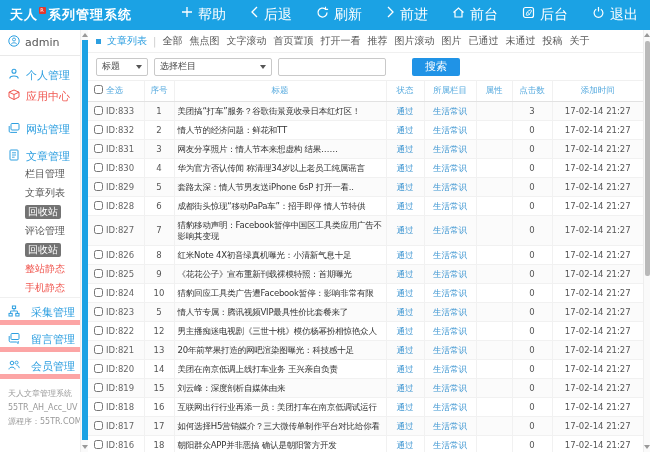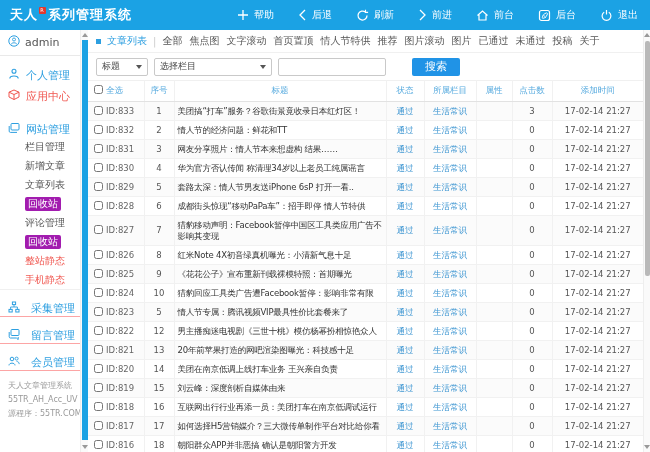--- a/index.html
+++ b/index.html
@@ -5,45 +5,45 @@
   * { margin:0; padding:0; box-sizing:border-box; }
   html,body { width:650px; height:452px; overflow:hidden; }
   body { font-family:"DejaVu Sans","Liberation Sans",sans-serif; color:#444; background:#fff; }
   .app { width:650px; height:452px; display:flex; flex-direction:column; }
 
   
   .header { flex:0 0 30px; background:#1BA2E4; display:flex; align-items:center; justify-content:space-between; padding:0 12px 0 10px; }
   .logo { color:#fff; font-size:13px; font-weight:bold; letter-spacing:1px; white-space:nowrap; }
   .logo .badge { display:inline-block; background:#E3382E; color:#fff; font-size:5px; line-height:7px; width:7px; height:7px; text-align:center; vertical-align:top; margin:1px 2px 0 1px; border-radius:1px; font-weight:normal; }
   .nav { display:flex; align-items:center; gap:24px; }
-  .nav-btn { display:flex; align-items:center; gap:5px; color:#fff; font-size:10px; cursor:pointer; white-space:nowrap; }
+  .nav-btn { display:flex; align-items:flex-start; gap:5px; color:#fff; font-size:14px; cursor:pointer; white-space:nowrap; }
   .nav-btn svg { display:block; }
 
   
   .content { flex:1; display:flex; min-height:0; }
   .sidebar { flex:0 0 80px; background:#fff; font-size:11px; overflow:hidden; }
   .sb-scroll, .main-scroll { position:relative; background:#fafafa; border-left:1px solid #eee; }
   .sb-scroll { flex:0 0 8px; }
   .main-scroll { flex:0 0 7px; }
   .arrow-up, .arrow-down { position:absolute; left:50%; transform:translateX(-50%); width:0; height:0; border-left:3px solid transparent; border-right:3px solid transparent; }
   .arrow-up { top:3px; border-bottom:4px solid #999; }
   .arrow-down { bottom:3px; border-top:4px solid #999; }
   .sb-thumb { position:absolute; top:10px; bottom:12px; left:1px; width:6px; background:#1BA2E4; }
   .main-thumb { position:absolute; top:11px; height:235px; left:1px; width:5px; background:#B9B9B9; border-radius:2px; }
 
   
   .sb-user { height:26px; display:flex; align-items:center; gap:5px; padding-left:8px; border-bottom:1px solid #e9e9e9; color:#555; }
   .sb-item { height:27px; display:flex; align-items:center; gap:6px; padding-left:8px; cursor:pointer; }
   .c-blue { color:#2D9FE0;align-items:flex-end; }
   .c-red { color:#F0554E; }
   .sb-sub { height:19px; display:flex; align-items:center; padding-left:25px; font-size:10px; color:#555; cursor:pointer; }
-  .sb-sub span.m-highlight { background:#a21caf; color:#fff; padding:0 3px; border-radius:2px; line-height:14px; }
+  .sb-sub span.m-highlight { background:#737373; color:#fff; padding:0 3px; border-radius:2px; line-height:14px; }
   .sb-sub span.m-danger { color:#F0554E; }
   .sb-bottom { border-top:1px solid #f0f0f0; }
-  .sb-bottom .sb-item { border-bottom:1px solid #fca5a5;gap:11px; }
+  .sb-bottom .sb-item { border-bottom:5px solid #fca5a5;gap:11px; }
   .sb-footer { padding:8px 2px 0 8px; font-size:8px; color:#999; line-height:14px; white-space:nowrap; }
 
   
   .main { flex:1; min-width:0; display:flex; flex-direction:column; background:#fff; }
   .tabs-row { flex:0 0 23px; display:flex; align-items:center; gap:6px; padding:0 8px; font-size:10px; color:#555; border-bottom:1px solid #f0f0f0; white-space:nowrap; }
   .sq { width:5px; height:5px; background:#2D9FE0; display:inline-block; }
   .section-title { color:#2D9FE0; }
   .tab-sep { color:#ccc; }
   .tabs { display:flex; gap:7px; }
   .tab { cursor:pointer; }
@@ -167,30 +167,34 @@
             </svg></span>
         <span>应用中心</span>
       </div>
       <div class="sb-item c-blue">
         <span><svg width="12" height="12" viewBox="0 0 12 12">
               <rect x="3" y="1.5" width="8" height="6.5" rx="1" stroke="#2D9FE0" stroke-width="1" fill="none"></rect>
               <path d="M1.2 4v5.2c0 .7.5 1.2 1.2 1.2H9" stroke="#2D9FE0" stroke-width="1" fill="none"></path>
             </svg></span>
         <span>网站管理</span>
       </div>
+      <div class="sb-item c-blue">
+        <span><svg width="12" height="12" viewBox="0 0 12 12">
+              <rect x="2" y="1" width="8" height="10" rx="0.8" stroke="#2D9FE0" stroke-width="1" fill="none"></rect>
+              <path d="M4 3.8h4M4 6h4M4 8.2h2.6" stroke="#2D9FE0" stroke-width="0.9"></path>
+            </svg></span>
+        <span>文章管理</span>
+      </div>
 
       <div>
 
           <div class="sb-sub">
             <span class="m-normal">栏目管理</span>
           </div>
 
-          <div class="sb-sub">
-            <span class="m-normal">新增文章</span>
-          </div>
 
           <div class="sb-sub">
             <span class="m-normal">文章列表</span>
           </div>
 
           <div class="sb-sub">
             <span class="m-highlight">回收站</span>
           </div>
 
           <div class="sb-sub">
@@ -255,21 +259,21 @@
       <div class="tabs-row">
         <span class="sq"></span>
         <span class="section-title">文章列表</span>
         <span class="tab-sep">|</span>
         <div class="tabs">
 
         <span class="tab">全部</span>
             <span class="tab">焦点图</span>
             <span class="tab">文字滚动</span>
             <span class="tab">首页置顶</span>
-            <span class="tab">情人节特供</span>
+            <span class="tab">打开一看</span>
             <span class="tab">推荐</span>
             <span class="tab">图片滚动</span>
             <span class="tab">图片</span>
             <span class="tab">已通过</span>
             <span class="tab">未通过</span>
             <span class="tab">投稿</span>
             <span class="tab">关于</span>
           </div>
       </div>
 

